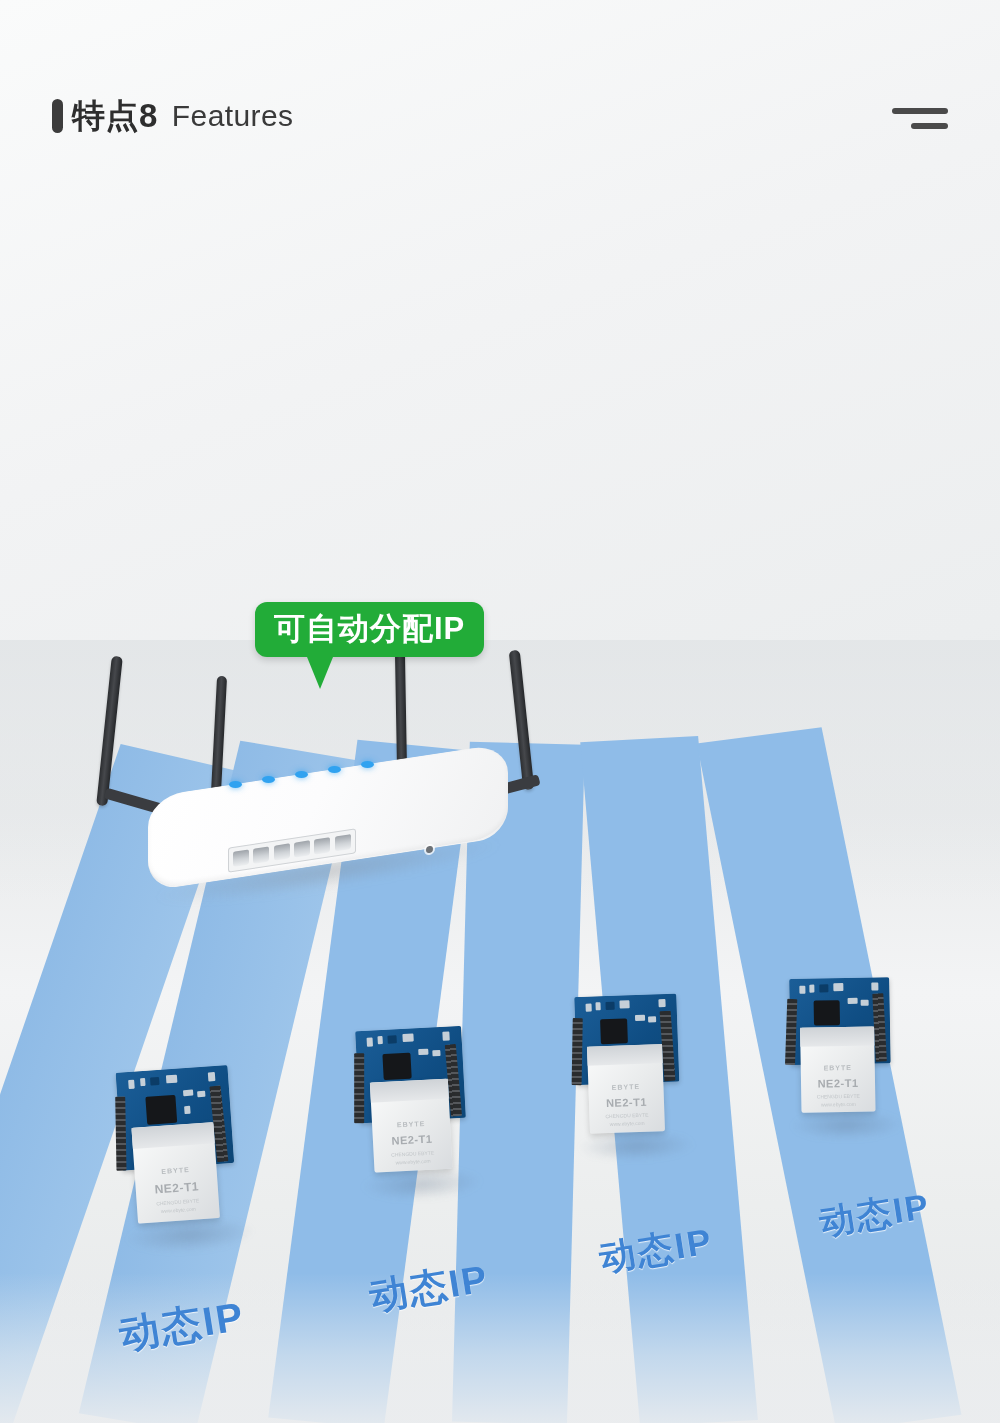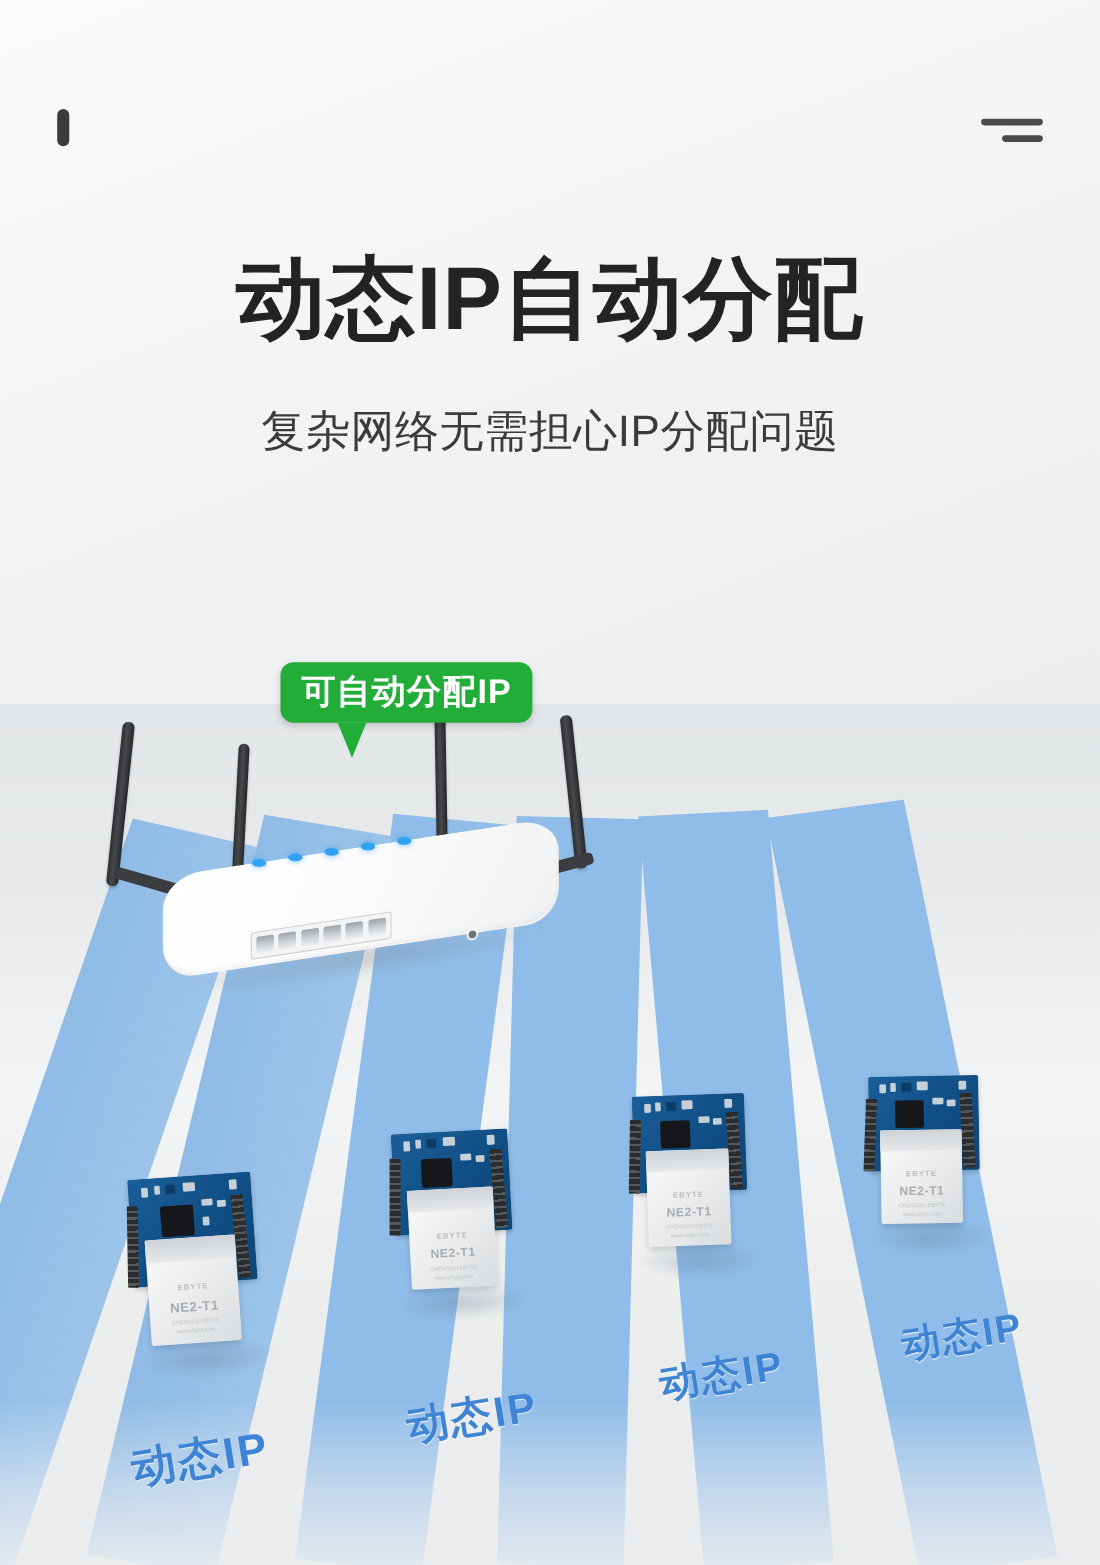--- a/index.html
+++ b/index.html
@@ -129,28 +129,30 @@
       </div>
     <div class="stripe" style="left:836px;  width:126px; height:700px; transform:rotate(-7.5deg) skewX(4deg);">
         <div class="face"></div>
       </div>
 
     <div class="floor-fade"></div>
   </div>
 
   <div class="header">
     <div class="sec-mark"></div>
+    <div class="sec-title">
+      <span>特点8</span>
+      <span class="en">Features</span>
+    </div>
     <div class="menu-icon">
       <i class="b1"></i>
       <i class="b2"></i>
     </div>
   </div>
 
-  <div class="headline">动态IP自动分配</div>
-  <div class="sub1">复杂网络无需担心IP分配问题</div>
 
   <div class="router">
     <div class="ant" style="left:8px;  top:8px;   width:11px; height:150px; transform:rotate(6deg);"></div>
     <div class="ant-foot" style="left:8px; top:148px; width:62px; height:11px; transform:rotate(16deg);"></div>
 
     <div class="ant" style="left:118px; top:28px;  width:10px; height:118px; transform:rotate(3deg);"></div>
 
     <div class="ant" style="left:300px; top:0px;   width:10px; height:128px; transform:rotate(-1deg);"></div>
 
     <div class="ant" style="left:420px; top:2px;   width:11px; height:140px; transform:rotate(-6deg);"></div>

